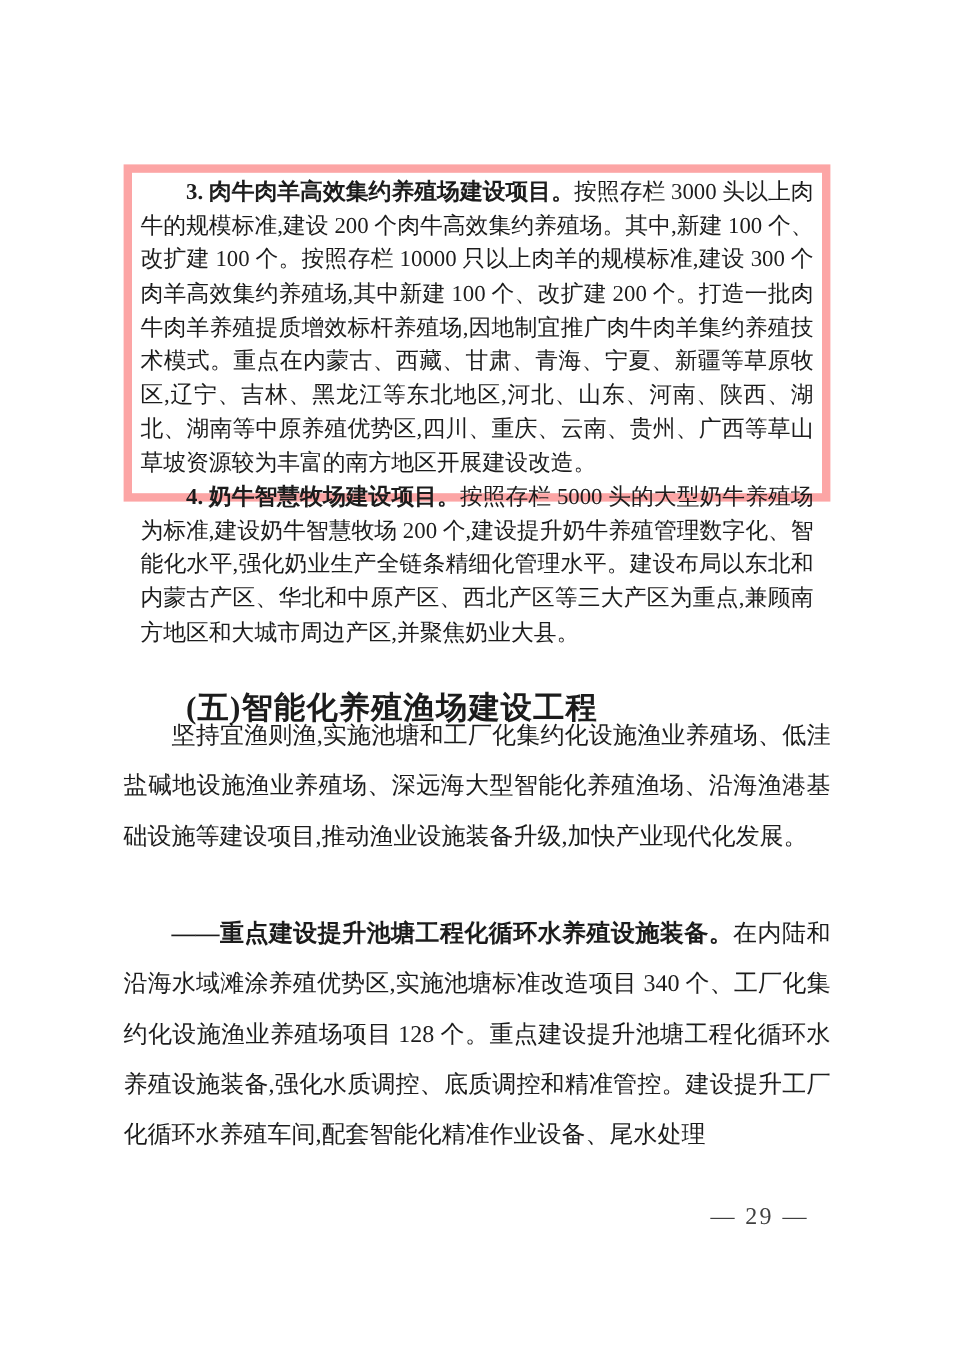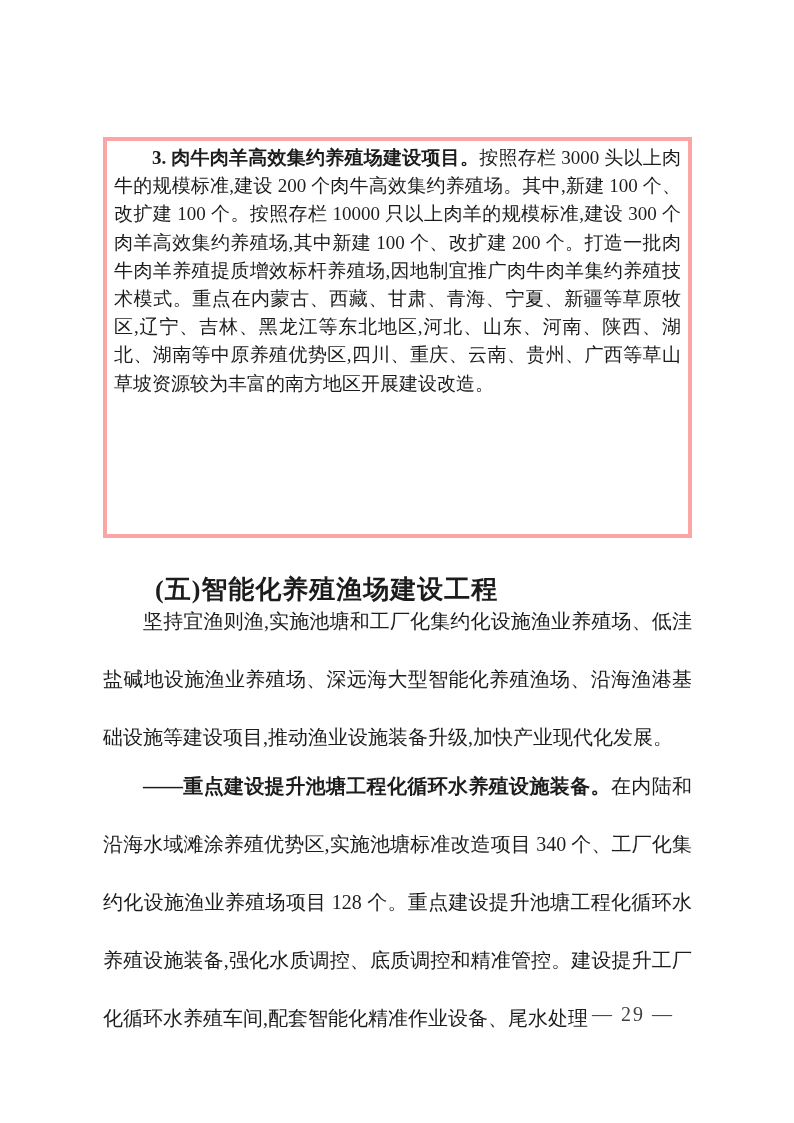--- a/index.html
+++ b/index.html
@@ -10,23 +10,23 @@
     background: #ffffff;
     overflow: hidden;
     font-family: "Liberation Serif", "DejaVu Serif", serif;
     color: #1c1c1c;
   }
   .callout {
     position: absolute;
     left: 103px;
     top: 137px;
     width: 589px;
-    height: 401px;
+    height: 281px;
     box-sizing: border-box;
-    border: 4px solid #fca5a5;
+    border: 7px solid #fca5a5;
     padding: 3px 7px 0 7px;
     font-size: 19px;
     line-height: 28.2px;
     text-align: justify;
   }
   .box-para {
     margin: 0;
     text-indent: 2em;
   }
   .lead { font-weight: bold; }
@@ -41,21 +41,21 @@
     font-weight: bold;
     text-indent: 2em;
     letter-spacing: 1px;
   }
   .body-para {
     position: absolute;
     left: 103px;
     width: 589px;
     margin: 0;
     font-size: 20px;
-    line-height: 58px;
+    line-height: 42px;
     text-indent: 2em;
     text-align: justify;
   }
   .para-intro { top: 592px; }
   .para-sub   { top: 757px; }
   .page-number {
     position: absolute;
     top: 1003px;
     right: 120px;
     font-size: 20px;
@@ -75,20 +75,21 @@
     user-select: none;
   }
 </style>
 </head>
 <body>
 
 <div class="page">
 
   <section class="callout">
     <p class="box-para"><b class="lead">3. 肉牛肉羊高效集约养殖场建设项目。</b><span>按照存栏 3000 头以上肉牛的规模标准,建设 200 个肉牛高效集约养殖场。其中,新建 100 个、改扩建 100 个。按照存栏 10000 只以上肉羊的规模标准,建设 300 个肉羊高效集约养殖场,其中新建 100 个、改扩建 200 个。打造一批肉牛肉羊养殖提质增效标杆养殖场,因地制宜推广肉牛肉羊集约养殖技术模式。重点在内蒙古、西藏、甘肃、青海、宁夏、新疆等草原牧区,辽宁、吉林、黑龙江等东北地区,河北、山东、河南、陕西、湖北、湖南等中原养殖优势区,四川、重庆、云南、贵州、广西等草山草坡资源较为丰富的南方地区开展建设改造。</span></p>
+    <p class="box-para"><b class="lead">4. 奶牛智慧牧场建设项目。</b><span>按照存栏 5000 头的大型奶牛养殖场为标准,建设奶牛智慧牧场 200 个,建设提升奶牛养殖管理数字化、智能化水平,强化奶业生产全链条精细化管理水平。建设布局以东北和内蒙古产区、华北和中原产区、西北产区等三大产区为重点,兼顾南方地区和大城市周边产区,并聚焦奶业大县。</span></p>
   </section>
 
   <h2 class="heading">(五)智能化养殖渔场建设工程</h2>
 
   <p class="body-para para-intro"><span>坚持宜渔则渔,实施池塘和工厂化集约化设施渔业养殖场、低洼盐碱地设施渔业养殖场、深远海大型智能化养殖渔场、沿海渔港基础设施等建设项目,推动渔业设施装备升级,加快产业现代化发展。</span></p>
 
   <p class="body-para para-sub"><b class="lead">——重点建设提升池塘工程化循环水养殖设施装备。</b><span>在内陆和沿海水域滩涂养殖优势区,实施池塘标准改造项目 340 个、工厂化集约化设施渔业养殖场项目 128 个。重点建设提升池塘工程化循环水养殖设施装备,强化水质调控、底质调控和精准管控。建设提升工厂化循环水养殖车间,配套智能化精准作业设备、尾水处理</span></p>
 
   <div class="page-number">— 29 —</div>
 

